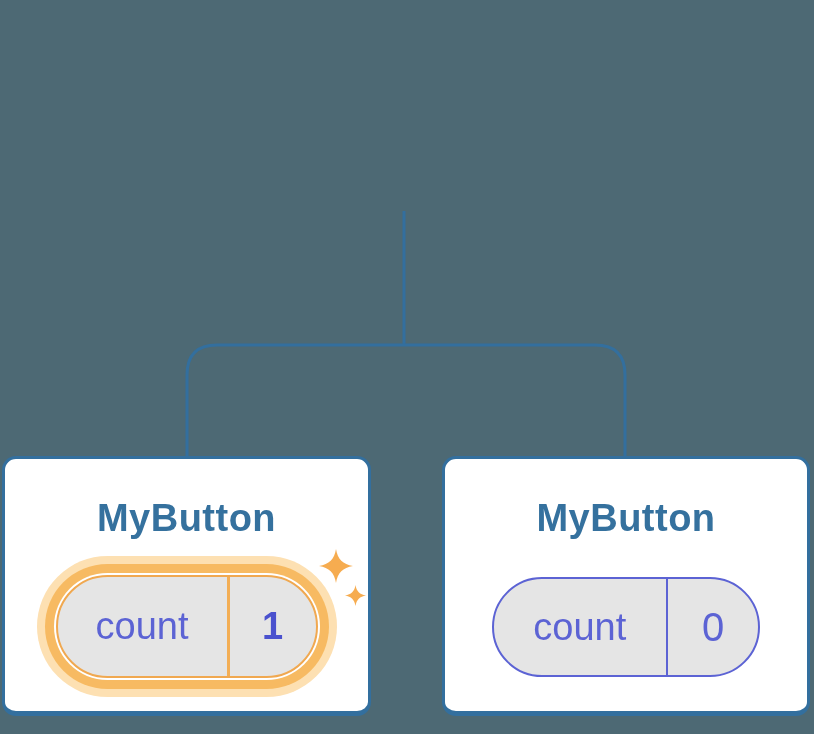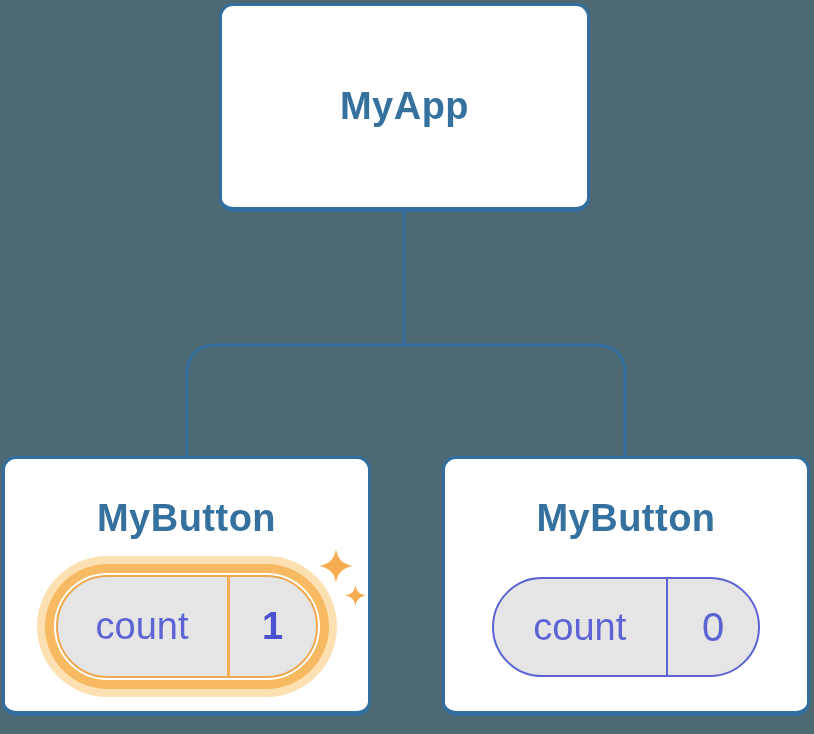--- a/index.html
+++ b/index.html
@@ -126,23 +126,20 @@
     z-index: 3;
   }
   .sparkle.big   { left: 314px; top: 90px;  width: 34px; height: 34px; }
   .sparkle.small { left: 340px; top: 126px; width: 21px; height: 21px; }
 </style>
 </head>
 <body>
 
 <div class="stage">
 
-  <div class="card root-card">
-    <div class="node-title">MyApp</div>
-  </div>
 
   <svg class="connectors" viewBox="0 0 814 262">
     <path d="M404 1 L404 135" fill="none" stroke="#336f9e" stroke-width="3"></path>
     <path d="M187 262 L187 165 Q187 135 217 135 L595 135 Q625 135 625 165 L625 262" fill="none" stroke="#336f9e" stroke-width="3"></path>
   </svg>
 
   <div class="card child-card left">
     <div class="node-title">MyButton</div>
     <div class="pill pill-highlight">
       <div class="pill-key">count</div>

